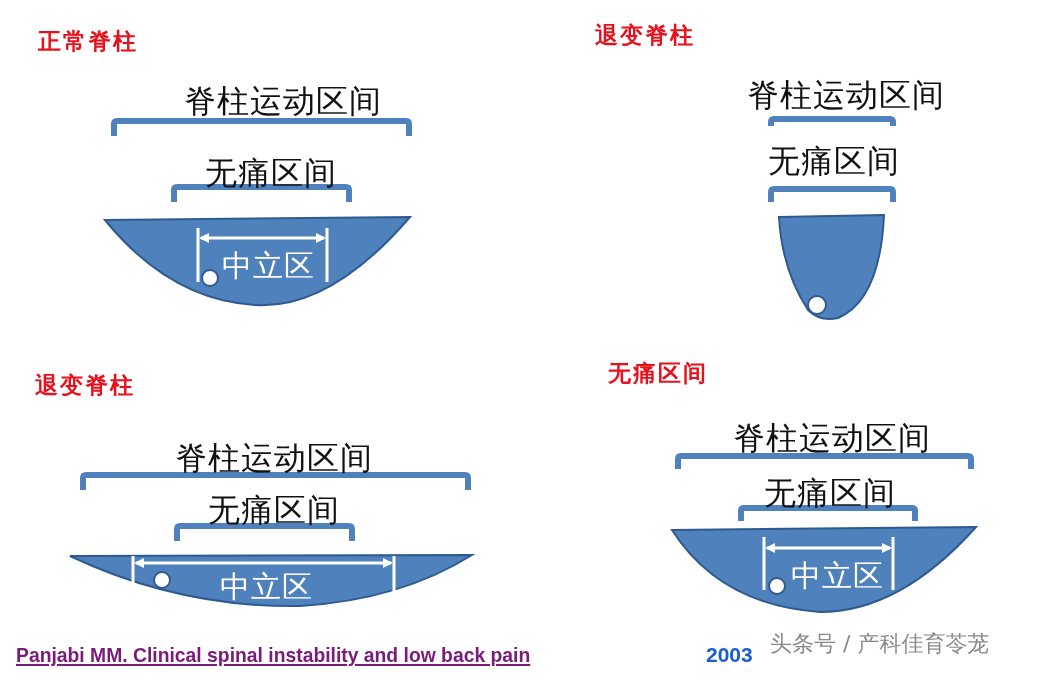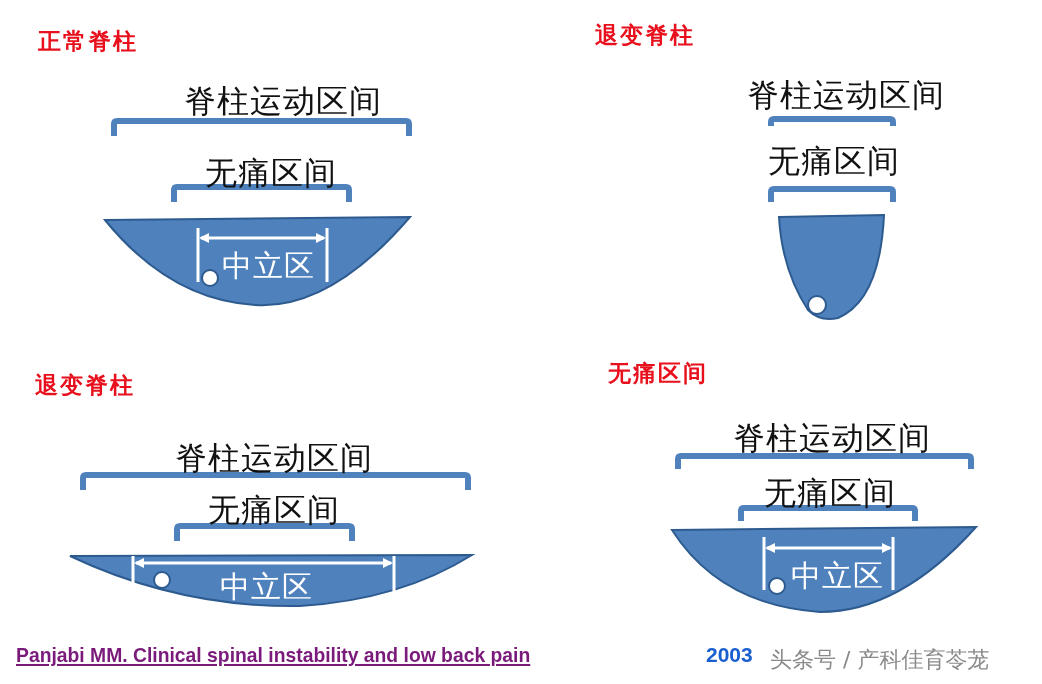--- a/index.html
+++ b/index.html
@@ -75,13 +75,13 @@
 <div class="abs label" style="left:208px; top:489px;">无痛区间</div>
 <div class="abs neutral" style="left:220px; top:567px;">中立区</div>
 
 <div class="abs title" style="left:608px; top:358px;">无痛区间</div>
 <div class="abs label" style="left:733px; top:417px;">脊柱运动区间</div>
 <div class="abs label" style="left:764px; top:472px;">无痛区间</div>
 <div class="abs neutral" style="left:791px; top:556px;">中立区</div>
 
 <div class="abs footer-cite" style="left:16px; top:643px;">Panjabi MM. Clinical spinal instability and low back pain</div>
 <div class="abs footer-year" style="left:706px; top:643px;">2003</div>
-<div class="abs watermark" style="left:770px; top:645px;">头条号 / 产科佳育苓茏</div>
+<div class="abs watermark" style="left:770px; top:629px;">头条号 / 产科佳育苓茏</div>
 
 </body></html>

